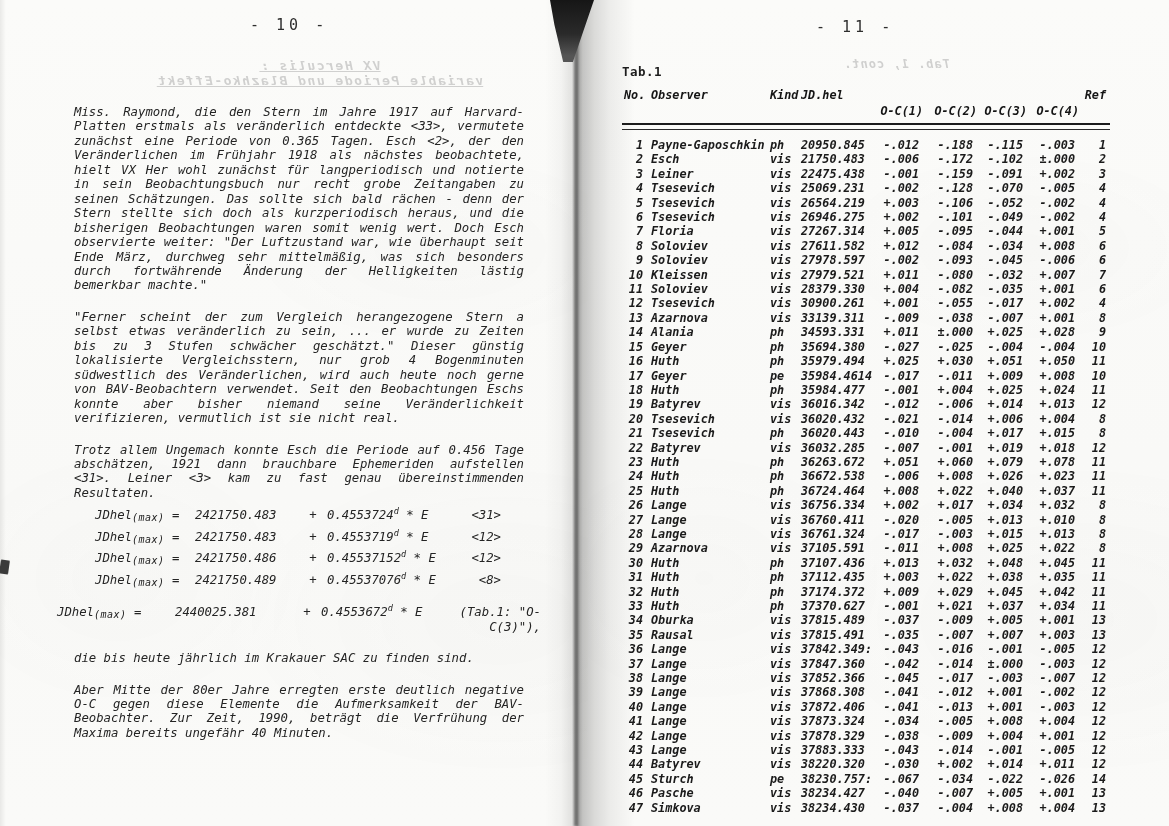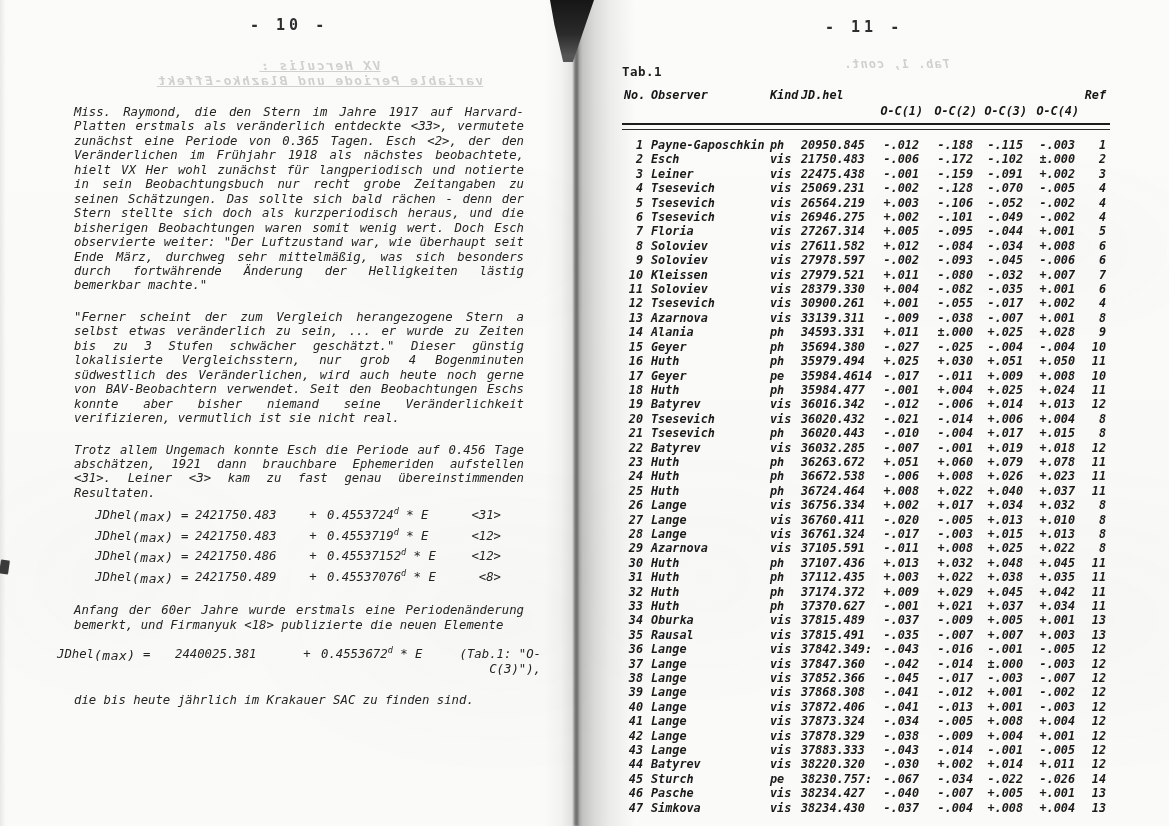--- a/index.html
+++ b/index.html
@@ -31,23 +31,23 @@
   .binding-wedge{position:absolute;left:550px;top:0;width:44px;height:62px;
     background:linear-gradient(180deg,#161616 0%,#2a2a2a 55%,#555 90%);
     clip-path:polygon(0% 0%,100% 0%,72% 58%,52% 100%,30% 100%,10% 40%);
     filter:blur(0.6px);pointer-events:none;}
   .edge-mark{position:absolute;left:0px;top:560px;width:9px;height:14px;
     background:#3a3a3a;border-radius:1px;transform:rotate(8deg);filter:blur(0.5px);}
   .left-edge-shade{position:absolute;left:0;top:0;bottom:0;width:6px;
     background:linear-gradient(90deg,rgba(0,0,0,0.07),rgba(0,0,0,0));}
 
   
-  .pageno{position:absolute;font-size:15px;font-weight:bold;letter-spacing:4px;color:#2e2e2e;}
+  .pageno{position:absolute;font-size:15px;font-weight:normal;letter-spacing:4px;color:#2e2e2e;}
   .pageno-left{left:250px;top:16px;}
-  .pageno-right{left:237px;top:18px;}
+  .pageno-right{left:228px;top:18px;}
 
   
   .ghost{position:absolute;transform:scaleX(-1);color:#adadad;opacity:.55;
     font-weight:bold;font-style:italic;filter:blur(0.4px);}
   .ghost-title{left:120px;top:58px;width:400px;text-align:center;
     font-size:13px;line-height:15px;letter-spacing:1.5px;}
   .ghost-title .gl{text-decoration:underline;}
   .ghost-tabcont{left:255px;top:57px;font-size:12px;letter-spacing:1px;}
 
   
@@ -64,21 +64,21 @@
   .f-line{display:flex;align-items:baseline;padding-left:38px;line-height:14.45px;}
   .f-lhs{width:100px;flex:none;}
   .f-epoch{width:104px;flex:none;}
   .f-plus{width:28px;flex:none;text-align:center;}
   .f-period{flex:none;}
   .f-ref{flex:1;text-align:right;padding-right:40px;}
   .f-single{display:flex;align-items:baseline;line-height:14.45px;margin:11px 0 12px 0;}
   .f-single .f-lhs{width:118px;}
   .f-single .f-epoch{width:118px;}
   .f-single .f-ref{padding-right:0;}
-  .sub{font-size:13px;vertical-align:-2px;letter-spacing:.5px;}
+  .sub{font-size:10px;vertical-align:-2px;letter-spacing:.5px;}
   .sup{font-size:8.5px;vertical-align:5px;}
 
   
   .right-content{position:absolute;left:34px;top:64px;width:488px;font-style:italic;font-weight:bold;}
   .tab-label{font-size:12.5px;font-style:normal;font-weight:bold;color:#1d1d1d;letter-spacing:.5px;}
   .thead,.trow{display:grid;
     grid-template-columns:27px 121px 31px 74px 52px 54px 50px 52px 25px;
     font-size:11.8px;white-space:nowrap;}
   .thead{margin-top:9px;line-height:15px;color:#151515;}
   .double-rule{height:4px;border-top:2px solid #1c1c1c;border-bottom:1px solid #2a2a2a;margin:4px 0 0 0;}
@@ -140,31 +140,31 @@
         </div>
         <div class="f-line">
           <span class="f-lhs">JDhel<span class="sub">(max)</span> = </span>
           <span class="f-epoch">2421750.489</span>
           <span class="f-plus">+</span>
           <span class="f-period">0.45537076<span class="sup">d</span> * E</span>
           <span class="f-ref">&lt;8&gt;</span>
         </div>
       </div>
 
-    <p class="sp-0">Anfang der 60er Jahre wurde erstmals eine Periodenänderung bemerkt, und Firmanyuk &lt;18&gt; publizierte die neuen Elemente</p>
 
     <div class="f-single" id="formula-new">
         <span class="f-lhs">JDhel<span class="sub">(max)</span> = </span>
         <span class="f-epoch">2440025.381</span>
         <span class="f-plus">+</span>
         <span class="f-period">0.4553672<span class="sup">d</span> * E</span>
         <span class="f-ref">(Tab.1: "O-C(3)"),</span>
       </div>
 
     <p class="sp-0">die bis heute jährlich im Krakauer SAC zu finden sind.</p>
+    <p class="sp-lg">Aber Mitte der 80er Jahre erregten erste deutlich negative O-C gegen diese Elemente die Aufmerksamkeit der BAV-Beobachter. Zur Zeit, 1990, beträgt die Verfrühung der Maxima bereits ungefähr 40 Minuten.</p>
   </div>
 </div>
 
 <div class="page page-right">
   <div class="mottle"></div>
   <div class="pageno pageno-right">- 11 -</div>
   <div class="ghost ghost-tabcont">Tab. 1, cont.</div>
 
   <div class="right-content">
     <div class="tab-label">Tab.1</div>

